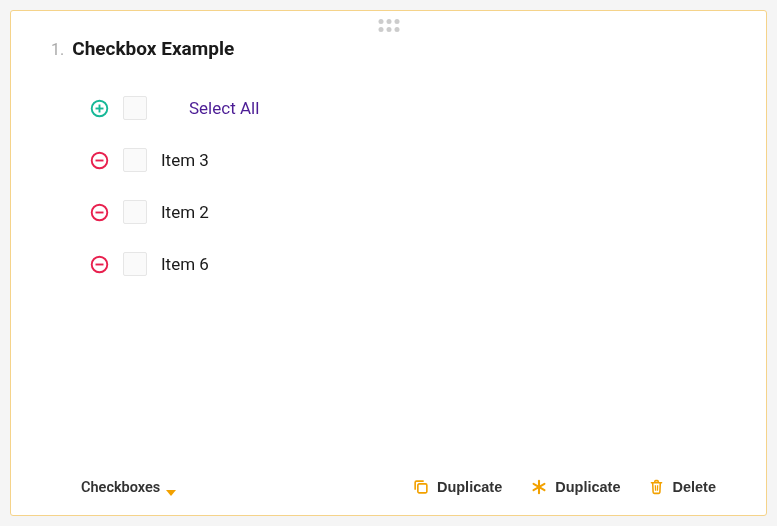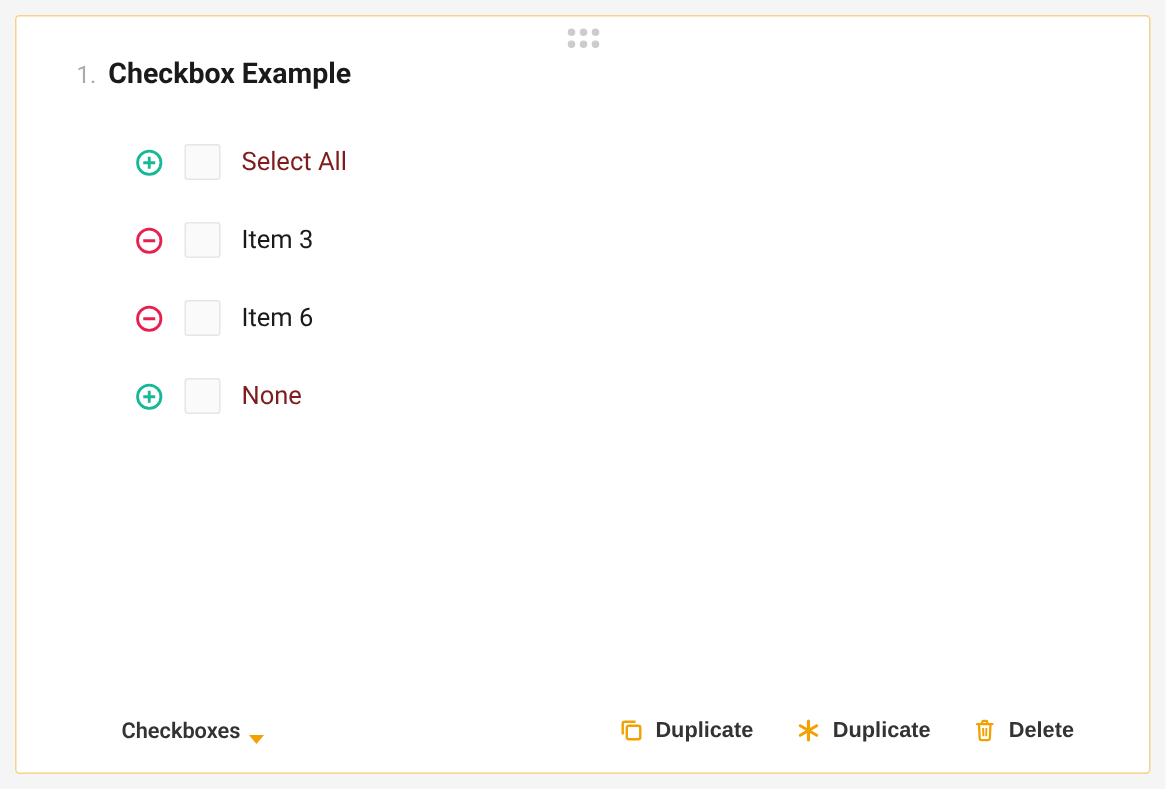--- a/index.html
+++ b/index.html
@@ -75,21 +75,22 @@
       height: 24px;
       border: 1px solid #e6e6e6;
       background: #fafafa;
       border-radius: 2px;
     }
     .option-label {
       font-size: 17px;
       color: #1a1a1a;
     }
     .option-label.helper {
-      color: #7f1d1d;
+      color: #4c1d95;
+      margin-left: 28px;
     }
     .footer {
       position: absolute;
       bottom: 0;
       left: 0;
       right: 0;
       height: 56px;
       padding: 0 50px 0 70px;
       display: flex;
       align-items: center;
@@ -163,44 +164,43 @@
       <button class="option-icon-btn">
         <svg width="19" height="19" viewBox="0 0 20 20">
           <circle cx="10" cy="10" r="8.2" fill="none" stroke="#e8204e" stroke-width="2"></circle>
           <line x1="5.8" y1="10" x2="14.2" y2="10" stroke="#e8204e" stroke-width="2"></line>
         </svg>
       </button>
       <span class="checkbox-box"></span>
       <span class="option-label">Item 3</span>
     </div>
 
-
     <div class="option-row">
       <button class="option-icon-btn">
         <svg width="19" height="19" viewBox="0 0 20 20">
           <circle cx="10" cy="10" r="8.2" fill="none" stroke="#e8204e" stroke-width="2"></circle>
           <line x1="5.8" y1="10" x2="14.2" y2="10" stroke="#e8204e" stroke-width="2"></line>
         </svg>
       </button>
       <span class="checkbox-box"></span>
+      <span class="option-label">Item 2</span>
+    </div>
+
+    <div class="option-row">
+      <button class="option-icon-btn">
+        <svg width="19" height="19" viewBox="0 0 20 20">
+          <circle cx="10" cy="10" r="8.2" fill="none" stroke="#e8204e" stroke-width="2"></circle>
+          <line x1="5.8" y1="10" x2="14.2" y2="10" stroke="#e8204e" stroke-width="2"></line>
+        </svg>
+      </button>
+      <span class="checkbox-box"></span>
       <span class="option-label">Item 6</span>
     </div>
 
 
-    <div class="option-row">
-      <button class="option-icon-btn">
-        <svg width="19" height="19" viewBox="0 0 20 20">
-          <circle cx="10" cy="10" r="8.2" fill="none" stroke="#17b897" stroke-width="2"></circle>
-          <line x1="10" y1="5.8" x2="10" y2="14.2" stroke="#17b897" stroke-width="2"></line>
-          <line x1="5.8" y1="10" x2="14.2" y2="10" stroke="#17b897" stroke-width="2"></line>
-        </svg>
-      </button>
-      <span class="checkbox-box"></span>
-      <span class="option-label helper">None</span>
-    </div>
 
   </div>
 
   <div class="footer">
     <div class="type-selector">
       <span>Checkboxes</span>
       <span class="chevron-down"></span>
     </div>
     <div class="footer-spacer"></div>
 

